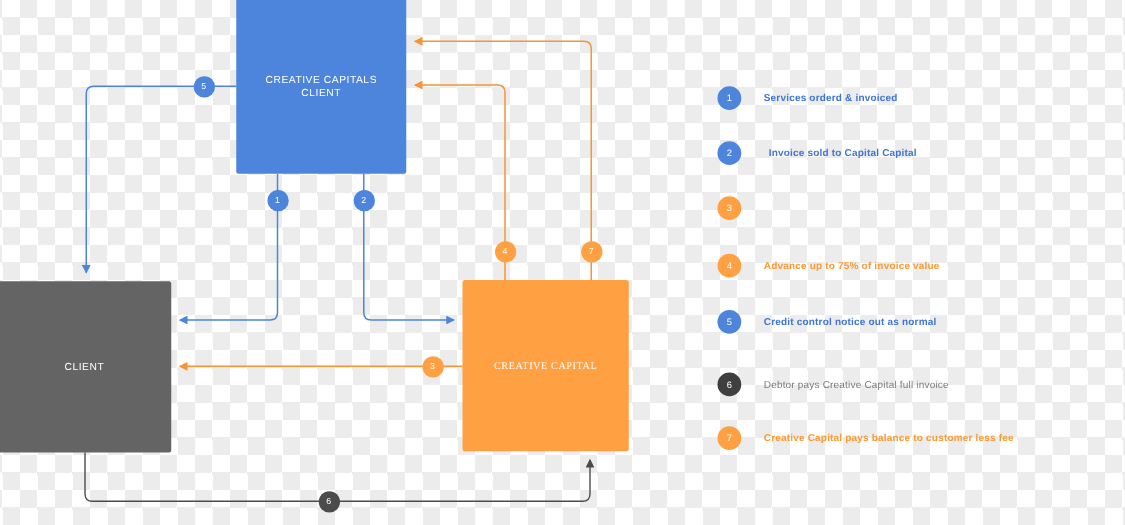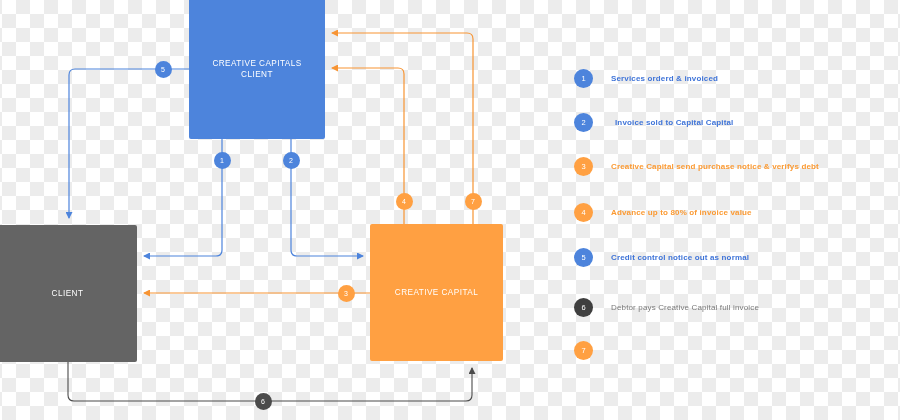--- a/index.html
+++ b/index.html
@@ -36,20 +36,21 @@
   }
   #node-debtor {
     left: -2px; top: 225px; width: 139px; height: 137px;
     background: #646464;
     border-radius: 2px;
   }
   #node-capital {
     left: 370px; top: 224px; width: 133px; height: 137px;
     background: #ffa042;
     border-radius: 2px;
+    font-family: Liberation Serif, serif;
   }
   
   #wires {
     position: absolute;
     left: 0; top: 0;
     width: 900px; height: 420px;
     overflow: visible;
   }
   
   .badge {
@@ -166,37 +167,37 @@
       <span class="legend-text blue">Services orderd &amp; invoiced</span>
     </div>
 
     <div class="legend-row" style="top:54px;">
       <span class="legend-dot blue">2</span>
       <span class="legend-text blue indent">Invoice sold to Capital Capital</span>
     </div>
 
     <div class="legend-row" style="top:98px;">
       <span class="legend-dot orange">3</span>
-      <span class="legend-text orange">Creative Capital send purchase notice &amp; verifys debt</span>
     </div>
 
     <div class="legend-row" style="top:144px;">
       <span class="legend-dot orange">4</span>
-      <span class="legend-text orange">Advance up to 80% of invoice value</span>
+      <span class="legend-text orange">Advance up to 75% of invoice value</span>
     </div>
 
     <div class="legend-row" style="top:189px;">
       <span class="legend-dot blue">5</span>
       <span class="legend-text blue">Credit control notice out as normal</span>
     </div>
 
     <div class="legend-row" style="top:239px;">
       <span class="legend-dot gray">6</span>
       <span class="legend-text gray">Debtor pays Creative Capital full invoice</span>
     </div>
 
     <div class="legend-row" style="top:282px;">
       <span class="legend-dot orange">7</span>
+      <span class="legend-text orange">Creative Capital pays balance to customer less fee</span>
     </div>
 
   </div>
 
 </div>
 
 </body></html>

